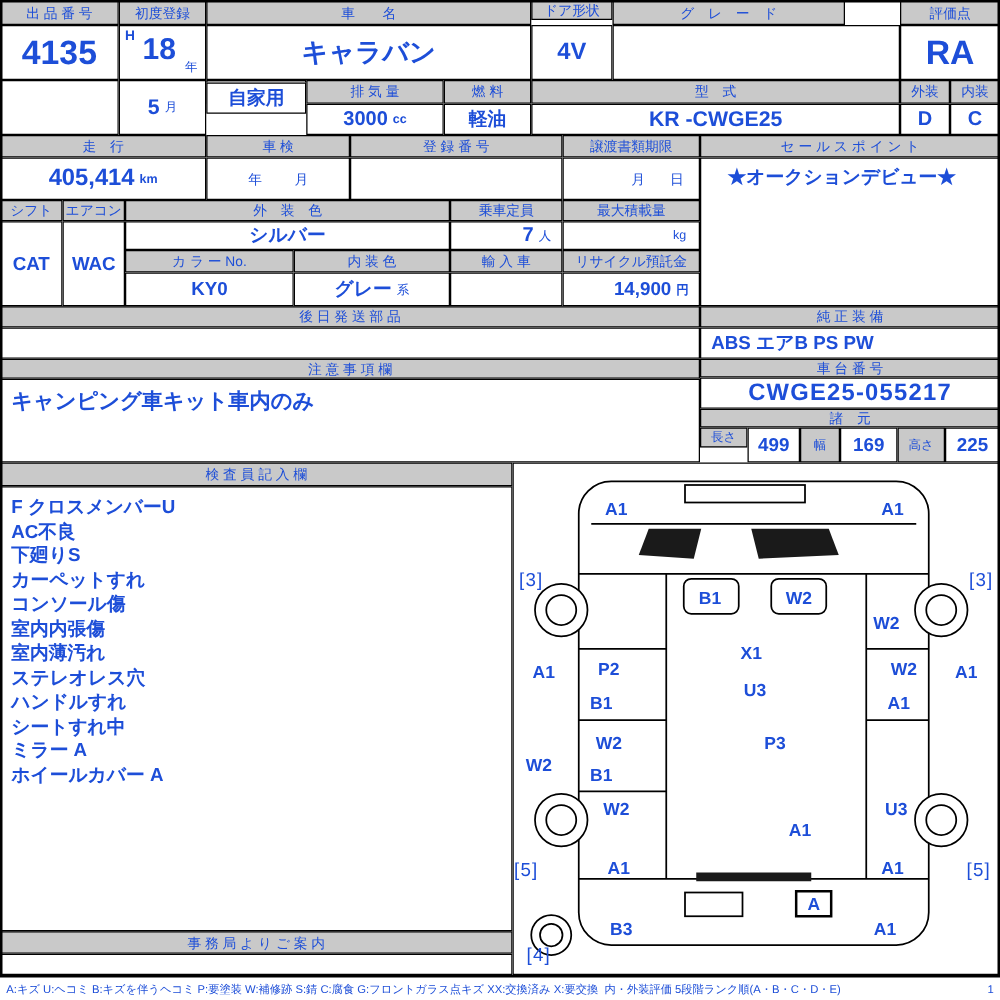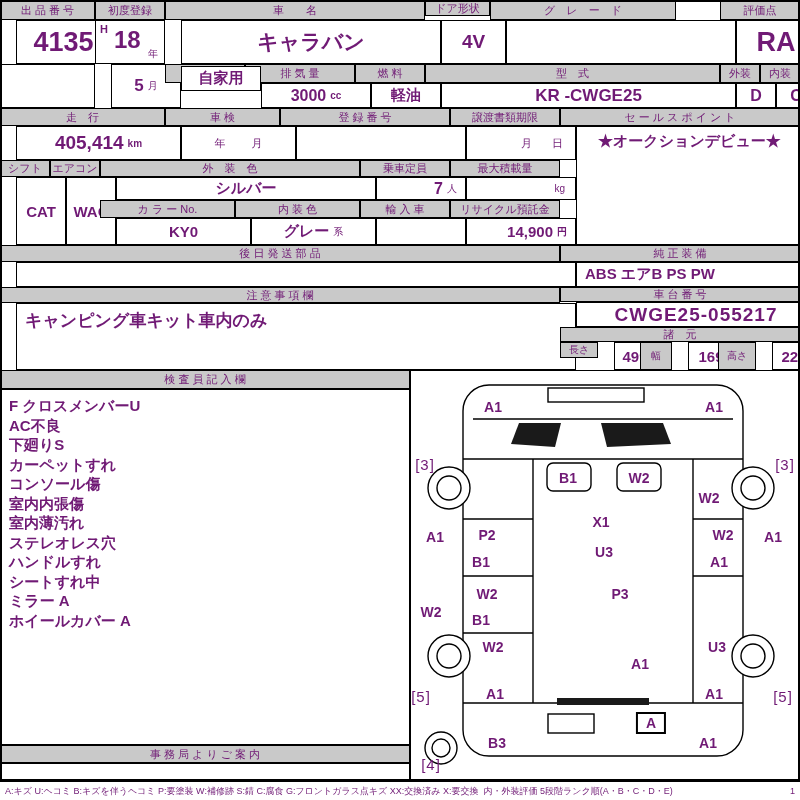--- a/index.html
+++ b/index.html
@@ -1,21 +1,21 @@
 <!DOCTYPE html>
 <html><head>
 <meta charset="utf-8">
 <style>
   html,body{margin:0;padding:0;background:#fff;}
-  .sheet{position:relative;width:800px;height:800px;background:#fff;color:#701a75;
+  .sheet{position:relative;width:800px;height:800px;background:#fff;color:#1d4ed8;
          font-family:"Liberation Sans",sans-serif;overflow:hidden;}
   .cell{position:absolute;box-sizing:border-box;border:1px solid #000;background:#fff;}
   .hdr{background:#c9c9c9;display:flex;align-items:center;justify-content:center;
        font-size:11px;white-space:pre;}
-  .val{display:flex;align-items:center;justify-content:center;font-weight:bold;white-space:pre;margin-left:16px;}
+  .val{display:flex;align-items:center;justify-content:center;font-weight:bold;white-space:pre;}
   .left{justify-content:flex-start;}
   .right{justify-content:flex-end;}
   .topleft{align-items:flex-start;justify-content:flex-start;}.f10{font-size:10px}.f11{font-size:11px}.f12{font-size:12px}
   .f15{font-size:15px}.f16{font-size:16px}.f17{font-size:17px}.f19{font-size:19px}
   .f21{font-size:21px}.f27{font-size:27px}
   .unit{font-size:10px;font-weight:bold;margin-left:4px;}
   .plain{font-weight:normal;}
   .frame{position:absolute;left:0;top:0;width:800px;height:782px;border:2px solid #000;
          box-sizing:border-box;pointer-events:none;background:transparent;z-index:5;}
   

